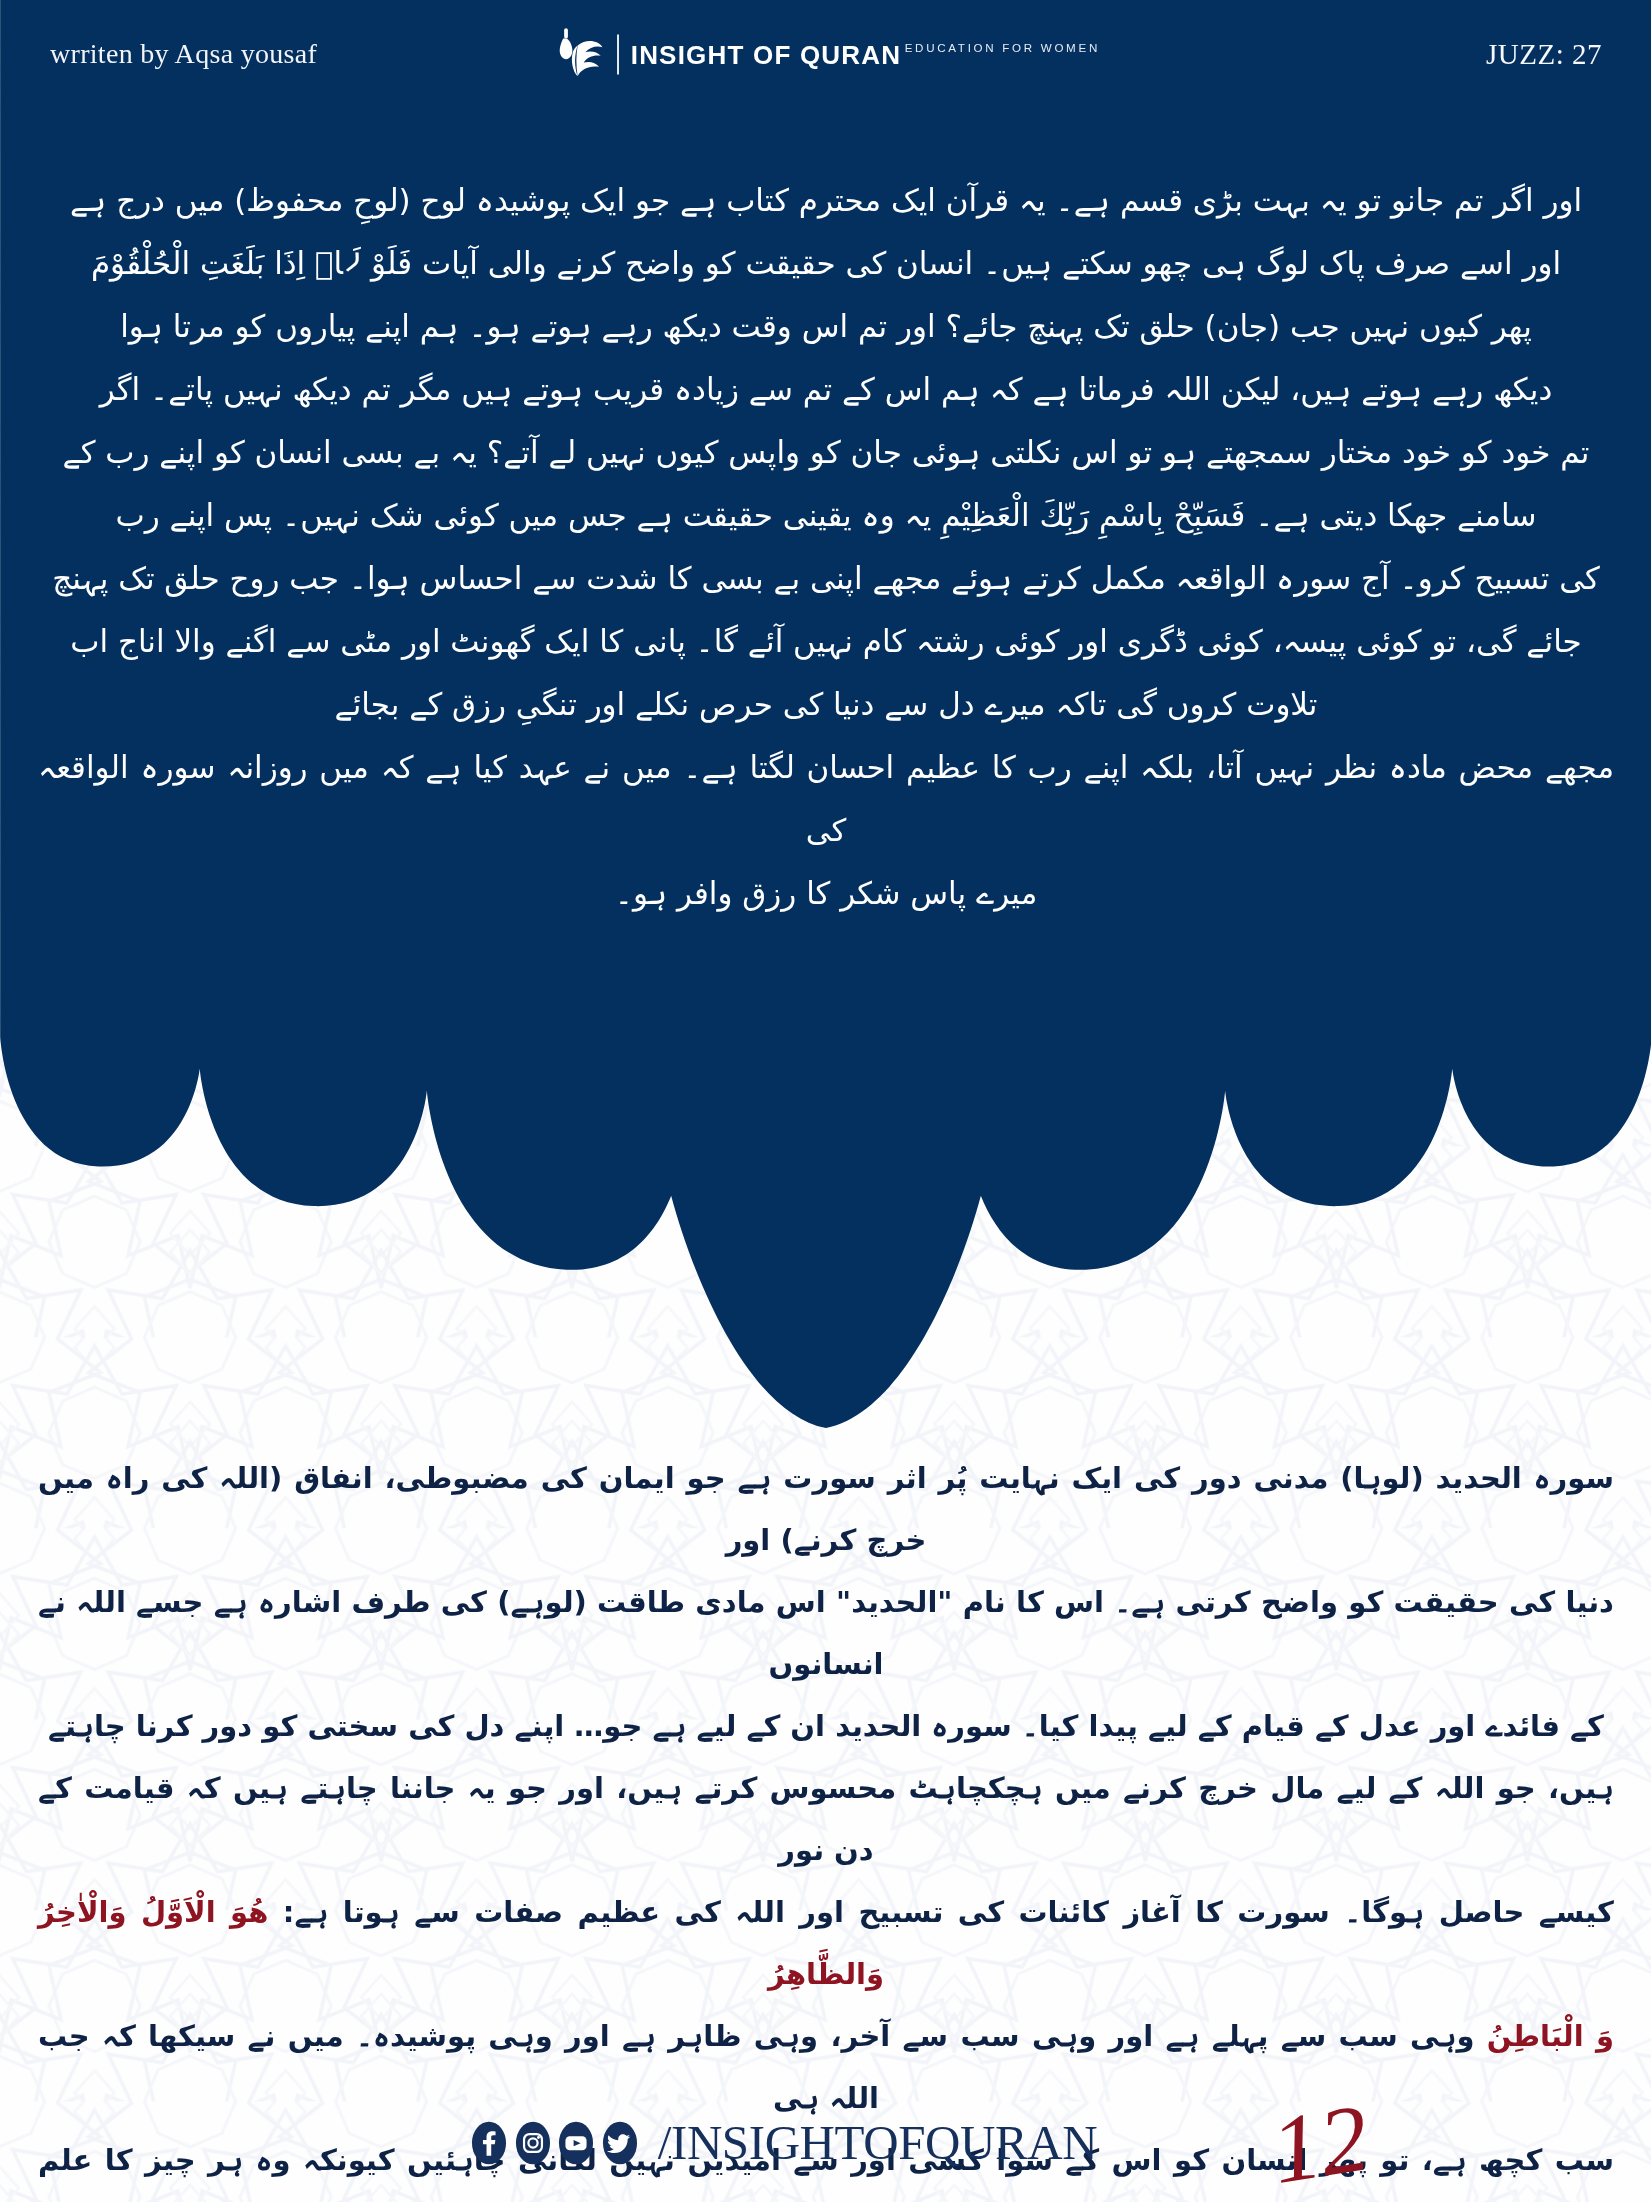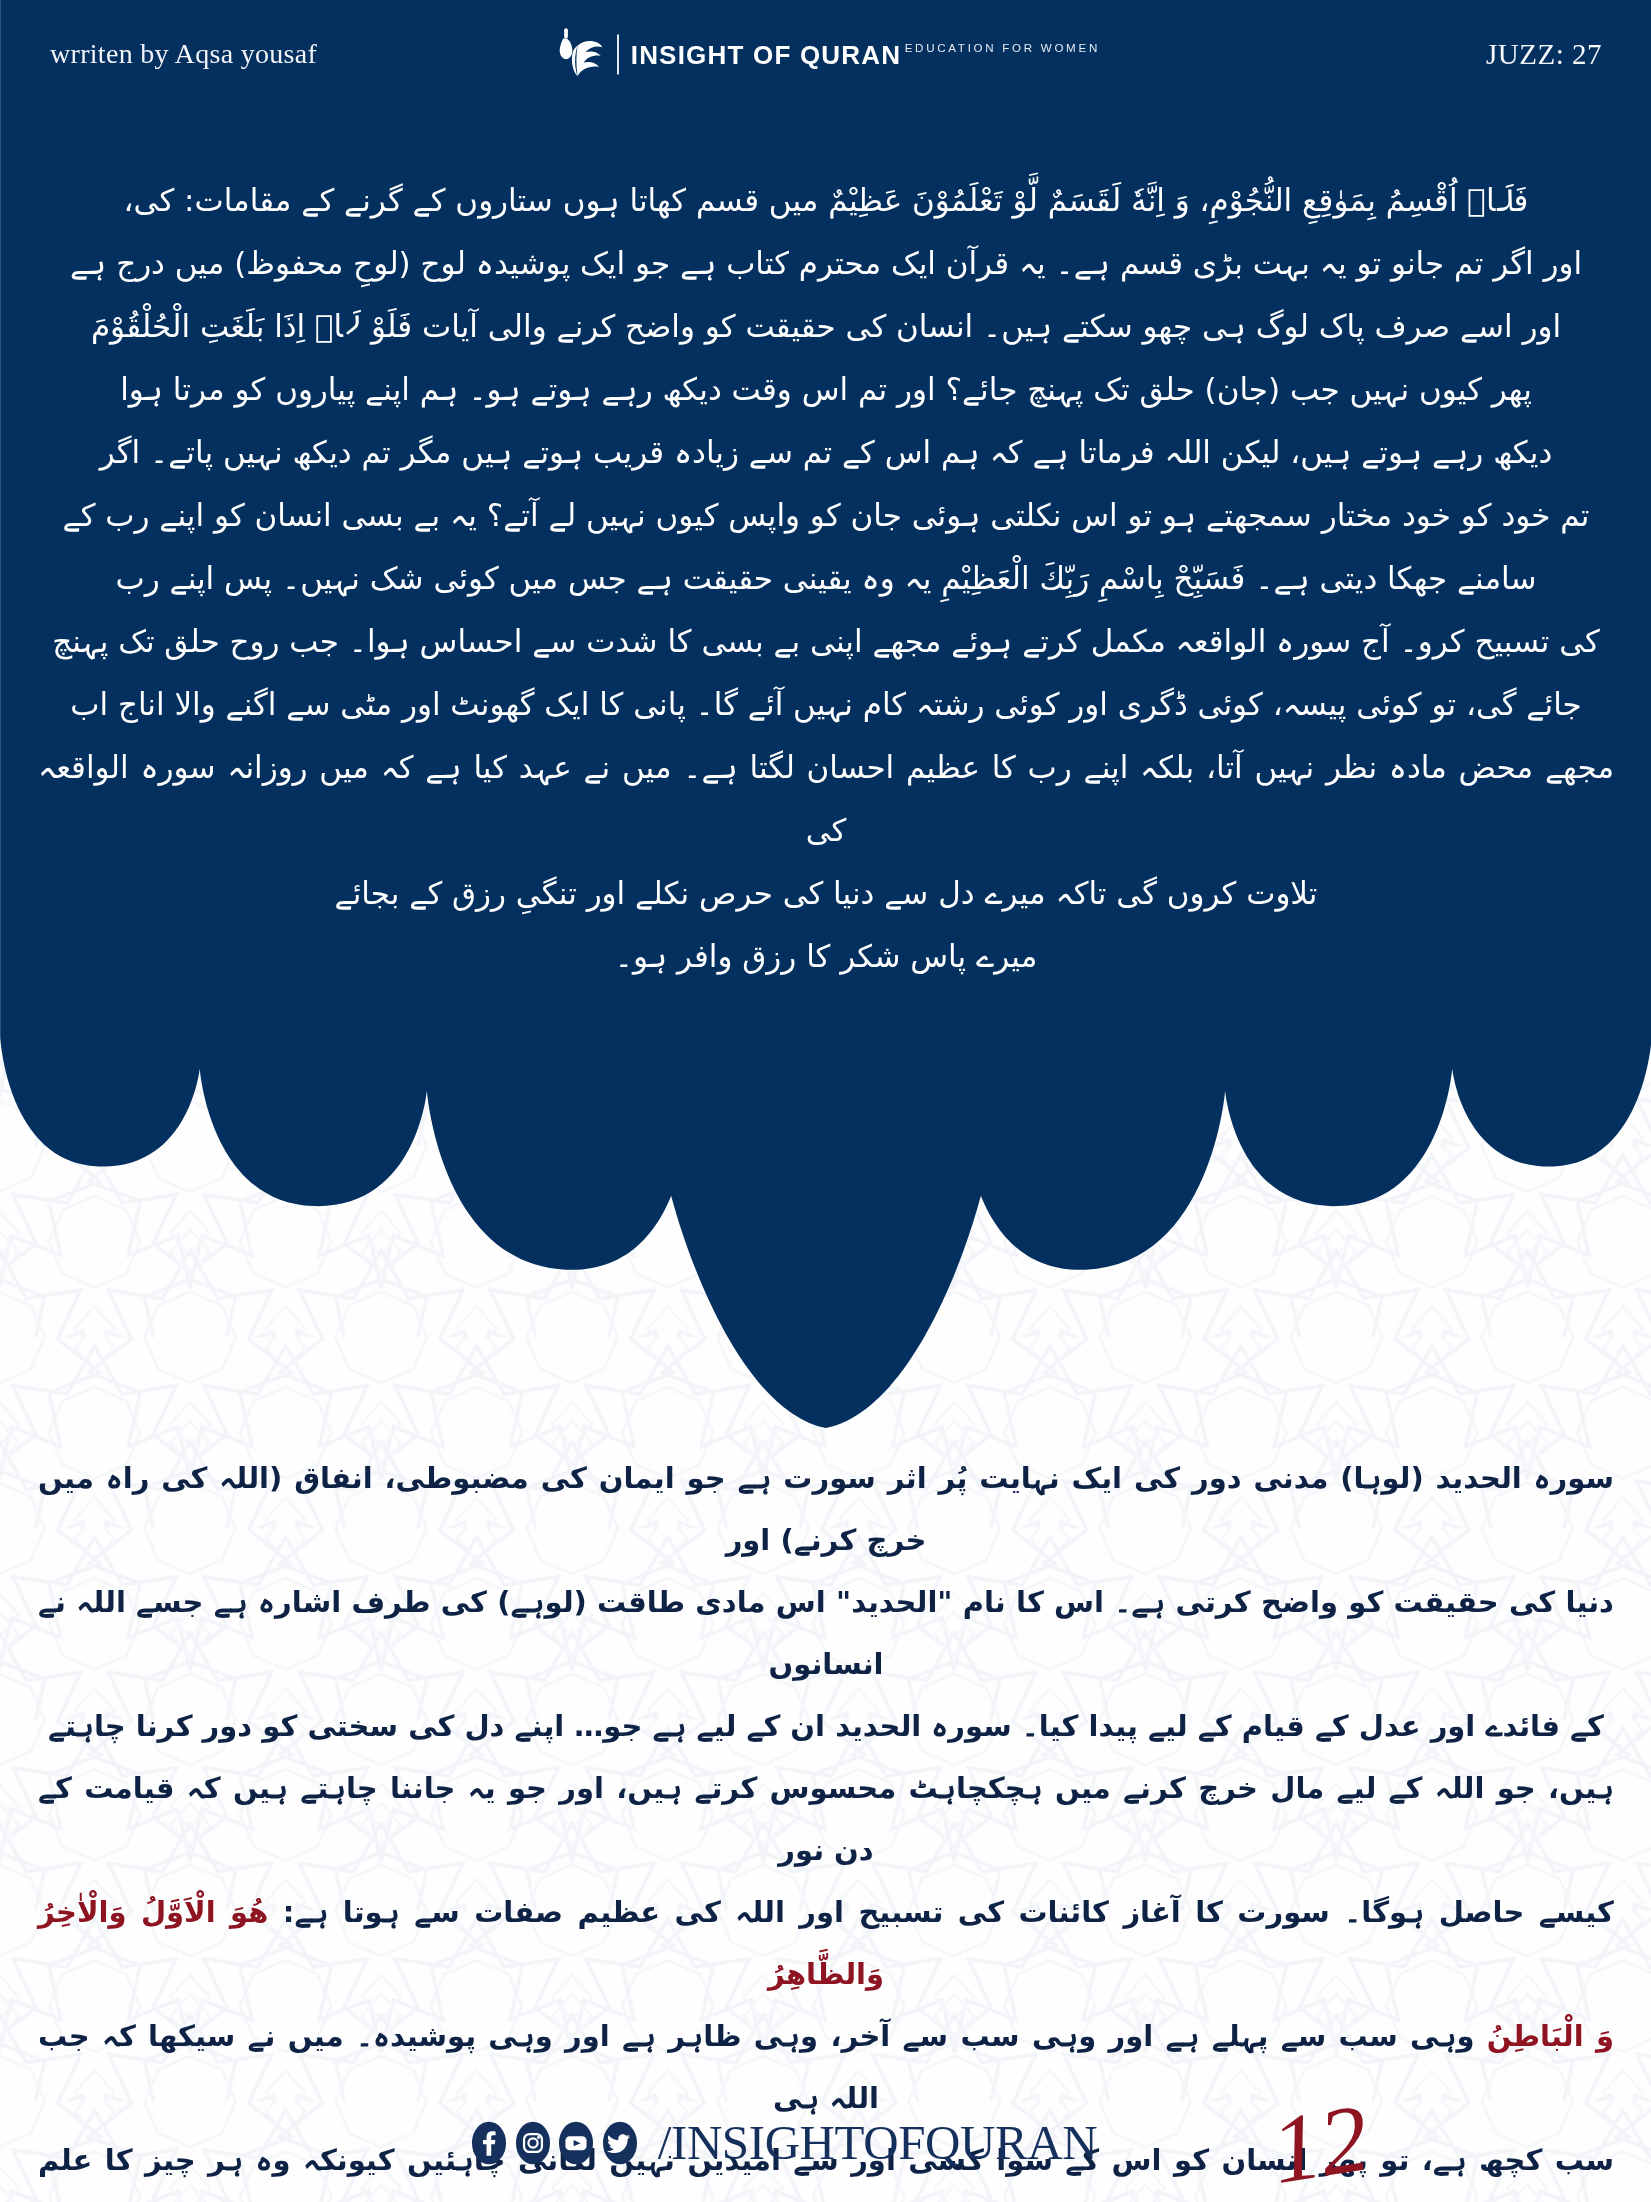--- a/index.html
+++ b/index.html
@@ -285,31 +285,30 @@
       <span class="brand-words">
         <span class="brand-name">INSIGHT OF QURAN</span>
         <span class="brand-tagline">EDUCATION FOR WOMEN</span>
       </span>
     </div>
 
     <div class="juzz-label">JUZZ: 27</div>
   </div>
 
   <div class="urdu-block" id="top-urdu">
-    <span class="urdu-line">فَلَاۤ اُقْسِمُ بِمَوٰقِعِ النُّجُوْمِ، وَ اِنَّهٗ لَقَسَمٌ لَّوْ تَعْلَمُوْنَ عَظِيْمٌ میں قسم کھاتا ہوں ستاروں کے گرنے کے مقامات: کی،</span>
     <span class="urdu-line">اور اگر تم جانو تو یہ بہت بڑی قسم ہے۔ یہ قرآن ایک محترم کتاب ہے جو ایک پوشیدہ لوح (لوحِ محفوظ) میں درج ہے</span>
     <span class="urdu-line">اور اسے صرف پاک لوگ ہی چھو سکتے ہیں۔ انسان کی حقیقت کو واضح کرنے والی آیات فَلَوْ لَاۤ اِذَا بَلَغَتِ الْحُلْقُوْمَ</span>
     <span class="urdu-line">پھر کیوں نہیں جب (جان) حلق تک پہنچ جائے؟ اور تم اس وقت دیکھ رہے ہوتے ہو۔ ہم اپنے پیاروں کو مرتا ہوا</span>
     <span class="urdu-line">دیکھ رہے ہوتے ہیں، لیکن اللہ فرماتا ہے کہ ہم اس کے تم سے زیادہ قریب ہوتے ہیں مگر تم دیکھ نہیں پاتے۔ اگر</span>
     <span class="urdu-line">تم خود کو خود مختار سمجھتے ہو تو اس نکلتی ہوئی جان کو واپس کیوں نہیں لے آتے؟ یہ بے بسی انسان کو اپنے رب کے</span>
     <span class="urdu-line">سامنے جھکا دیتی ہے۔ فَسَبِّحْ بِاسْمِ رَبِّكَ الْعَظِيْمِ یہ وہ یقینی حقیقت ہے جس میں کوئی شک نہیں۔ پس اپنے رب</span>
     <span class="urdu-line">کی تسبیح کرو۔ آج سورہ الواقعہ مکمل کرتے ہوئے مجھے اپنی بے بسی کا شدت سے احساس ہوا۔ جب روح حلق تک پہنچ</span>
     <span class="urdu-line">جائے گی، تو کوئی پیسہ، کوئی ڈگری اور کوئی رشتہ کام نہیں آئے گا۔ پانی کا ایک گھونٹ اور مٹی سے اگنے والا اناج اب</span>
+    <span class="urdu-line">تلاوت کروں گی تاکہ میرے دل سے دنیا کی حرص نکلے اور تنگیِ رزق کے بجائے</span>
     <span class="urdu-line">مجھے محض مادہ نظر نہیں آتا، بلکہ اپنے رب کا عظیم احسان لگتا ہے۔ میں نے عہد کیا ہے کہ میں روزانہ سورہ الواقعہ کی</span>
-    <span class="urdu-line">تلاوت کروں گی تاکہ میرے دل سے دنیا کی حرص نکلے اور تنگیِ رزق کے بجائے</span>
     <span class="urdu-line">میرے پاس شکر کا رزق وافر ہو۔</span>
   </div>
 
   <div class="urdu-block" id="bottom-urdu">
     <span class="urdu-line">سورہ الحدید (لوہا) مدنی دور کی ایک نہایت پُر اثر سورت ہے جو ایمان کی مضبوطی، انفاق (اللہ کی راہ میں خرچ کرنے) اور</span>
     <span class="urdu-line">دنیا کی حقیقت کو واضح کرتی ہے۔ اس کا نام "الحدید" اس مادی طاقت (لوہے) کی طرف اشارہ ہے جسے اللہ نے انسانوں</span>
     <span class="urdu-line">کے فائدے اور عدل کے قیام کے لیے پیدا کیا۔ سورہ الحدید ان کے لیے ہے جو… اپنے دل کی سختی کو دور کرنا چاہتے</span>
     <span class="urdu-line">ہیں، جو اللہ کے لیے مال خرچ کرنے میں ہچکچاہٹ محسوس کرتے ہیں، اور جو یہ جاننا چاہتے ہیں کہ قیامت کے دن نور</span>
     <span class="urdu-line" id="bline4">کیسے حاصل ہوگا۔ سورت کا آغاز کائنات کی تسبیح اور اللہ کی عظیم صفات سے ہوتا ہے: <span class="ayah-red">هُوَ الْاَوَّلُ وَالْاٰخِرُ وَالظَّاهِرُ</span></span>
     <span class="urdu-line" id="bline5"><span class="ayah-red">وَ الْبَاطِنُ</span> وہی سب سے پہلے ہے اور وہی سب سے آخر، وہی ظاہر ہے اور وہی پوشیدہ۔ میں نے سیکھا کہ جب اللہ ہی</span>

